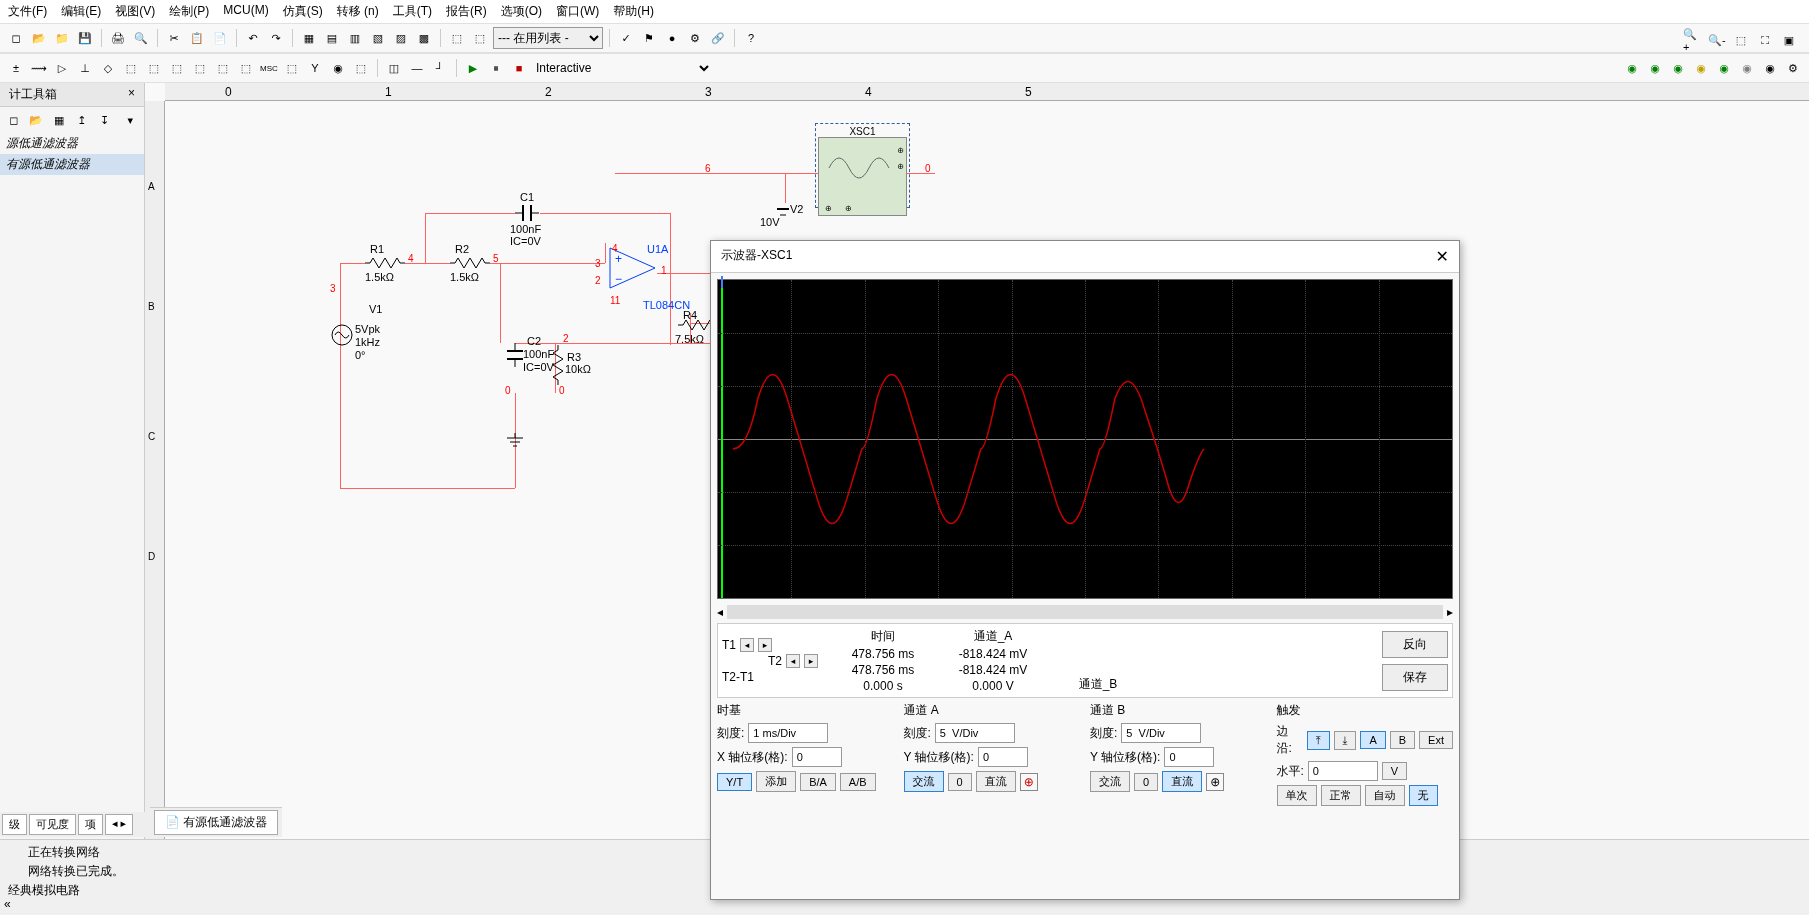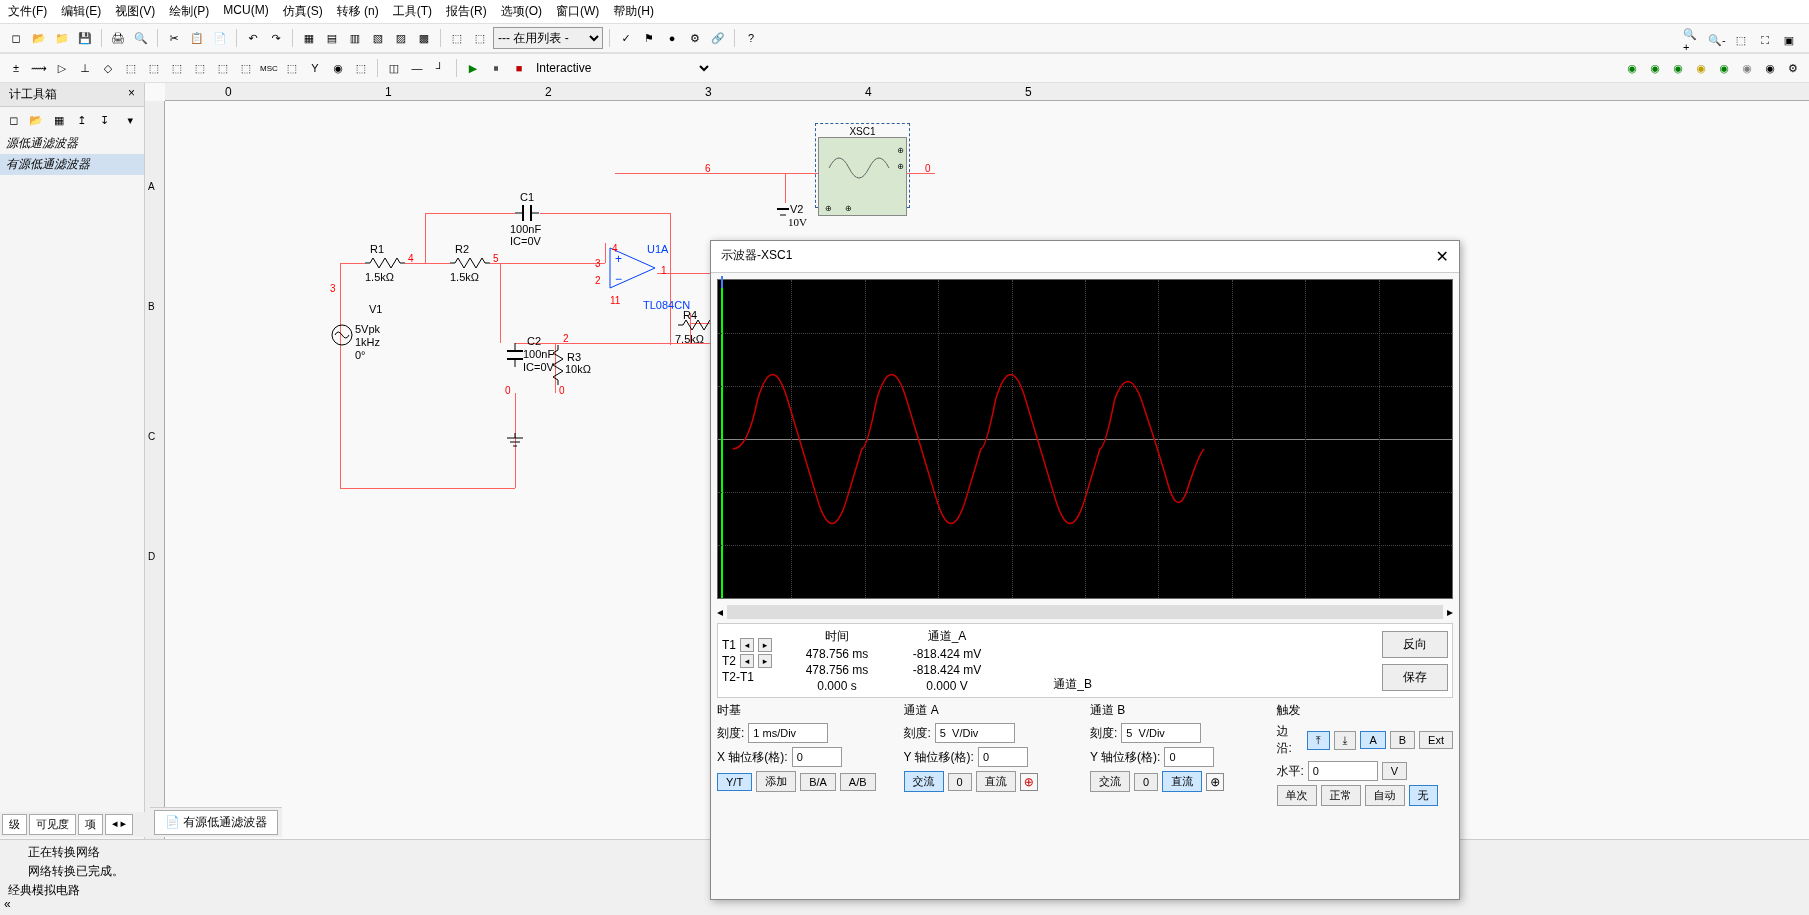--- a/index.html
+++ b/index.html
@@ -278,21 +278,21 @@
       </svg>
     <span class="comp-label comp-blue" style="top:160px;left:502px;">U1A</span>
     <span class="comp-label comp-blue" style="top:216px;left:498px;">TL084CN</span>
     <span class="node-num" style="top:160px;left:467px;">4</span>
     <span class="node-num" style="top:212px;left:465px;">11</span>
     <span class="node-num" style="top:175px;left:450px;">3</span>
     <span class="node-num" style="top:192px;left:450px;">2</span>
     <span class="node-num" style="top:182px;left:516px;">1</span>
 
     <span class="comp-label" style="top:120px;left:645px;">V2</span>
-    <span class="comp-label" style="top:133px;left:643px;font-family:Liberation Serif, serif;">10V</span>
+    <span class="comp-label" style="top:133px;left:615px;">10V</span>
     <svg style="position:absolute;top:120px;left:630px;" width="16" height="20">
         <line x1="2" y1="6" x2="14" y2="6" stroke="#000" stroke-width="2"></line>
         <line x1="5" y1="12" x2="11" y2="12" stroke="#000"></line>
       </svg>
 
     <svg class="ground-svg" style="top:350px;left:360px;" width="20" height="16">
         <line x1="10" y1="0" x2="10" y2="5" stroke="#000"></line>
         <line x1="2" y1="5" x2="18" y2="5" stroke="#000"></line>
         <line x1="5" y1="9" x2="15" y2="9" stroke="#000"></line>
         <line x1="8" y1="13" x2="12" y2="13" stroke="#000"></line>
@@ -378,40 +378,40 @@
     <span style="cursor:pointer;">▸</span>
   </div>
 
   <div class="osc-readout">
     <div class="osc-readout-col">
       <div style="display:flex;gap:4px;align-items:center;">
         <span>T1</span>
         <span class="osc-btn-tiny">◂</span>
         <span class="osc-btn-tiny">▸</span>
       </div>
-      <div style="display:flex;gap:4px;align-items:flex-start;">
+      <div style="display:flex;gap:4px;align-items:flex-start;margin-left:46px;">
         <span>T2</span>
         <span class="osc-btn-tiny">◂</span>
         <span class="osc-btn-tiny">▸</span>
       </div>
       <div><span>T2-T1</span></div>
     </div>
     <div class="osc-readout-col" style="min-width:90px;text-align:center;">
       <div>时间</div>
       <div>478.756 ms</div>
       <div>478.756 ms</div>
       <div>0.000 s</div>
     </div>
     <div class="osc-readout-col" style="min-width:90px;text-align:center;">
       <div>通道_A</div>
       <div>-818.424 mV</div>
       <div>-818.424 mV</div>
       <div>0.000 V</div>
     </div>
-    <div class="osc-readout-col" style="min-width:80px;text-align:right;margin-top:48px;">
+    <div class="osc-readout-col" style="min-width:80px;text-align:center;margin-top:48px;">
       <div>通道_B</div>
     </div>
     <div style="flex:1"></div>
     <div class="osc-readout-col" style="gap:6px;">
       <button class="osc-rev-btn">反向</button>
       <button class="osc-rev-btn">保存</button>
     </div>
   </div>
 
   <div class="osc-controls">

